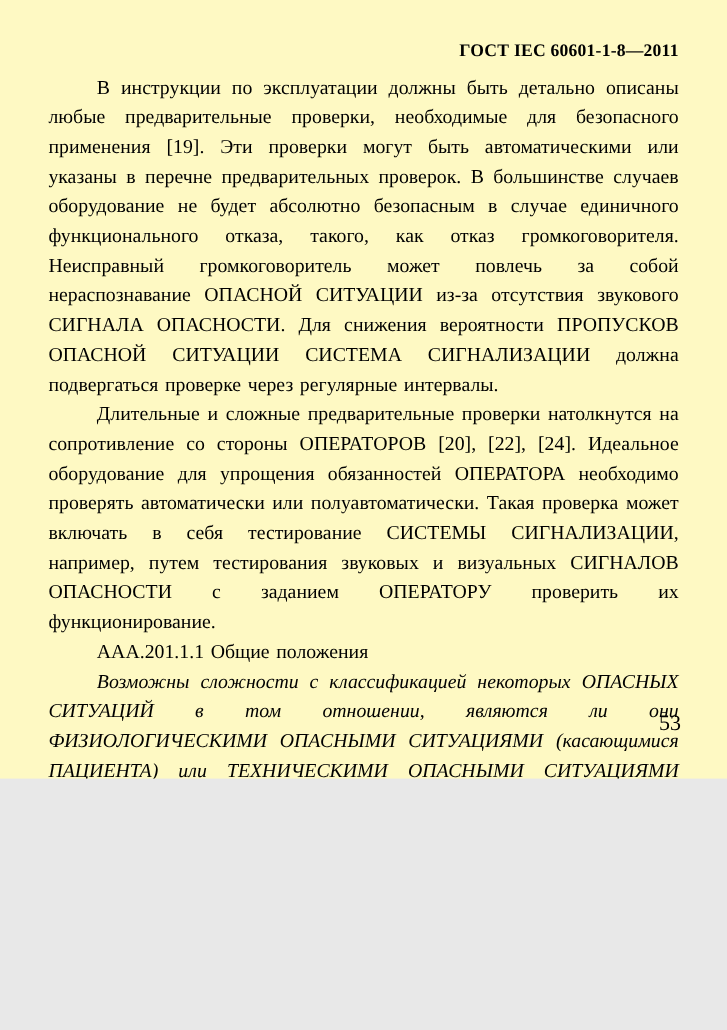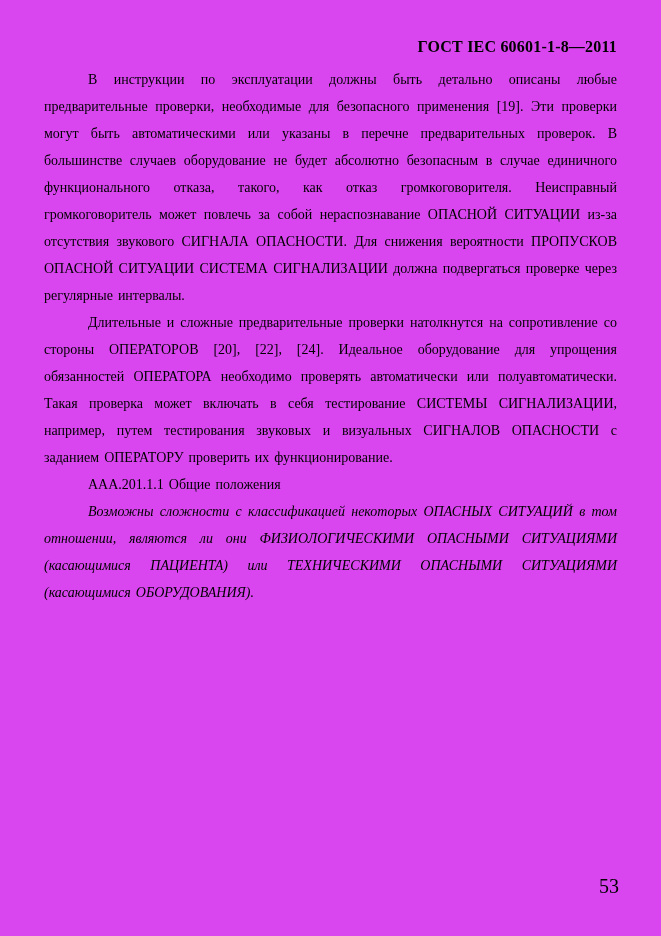--- a/index.html
+++ b/index.html
@@ -3,43 +3,43 @@
 <meta charset="utf-8">
 <style>
   html, body {
     margin: 0;
     padding: 0;
     background: #e8e8e8;
   }
   .page {
     position: relative;
     width: 661px;
-    height: 936px;
+    height: 708px;
     margin: 0 auto;
-    background: #d946ef;
+    background: #fef9c3;
     color: #000000;
     font-family: "Liberation Serif", "DejaVu Serif", serif;
     box-sizing: border-box;
     padding: 38px 44px 0 44px;
     overflow: hidden;
   }
   .doc-header {
     text-align: right;
     font-weight: bold;
     font-size: 16px;
     line-height: 18px;
     margin: 0 0 10px 0;
     letter-spacing: 0.2px;
   }
   .content {
     margin-top: 8px;
   }
   .content .block {
     margin: 0;
-    font-size: 14px;
+    font-size: 18px;
     line-height: 27px;
     text-align: justify;
     text-indent: 44px;
     word-spacing: 1.5px;
   }
   .content .block.heading {
     font-weight: normal;
     text-align: left;
   }
   .content .block.italic {

